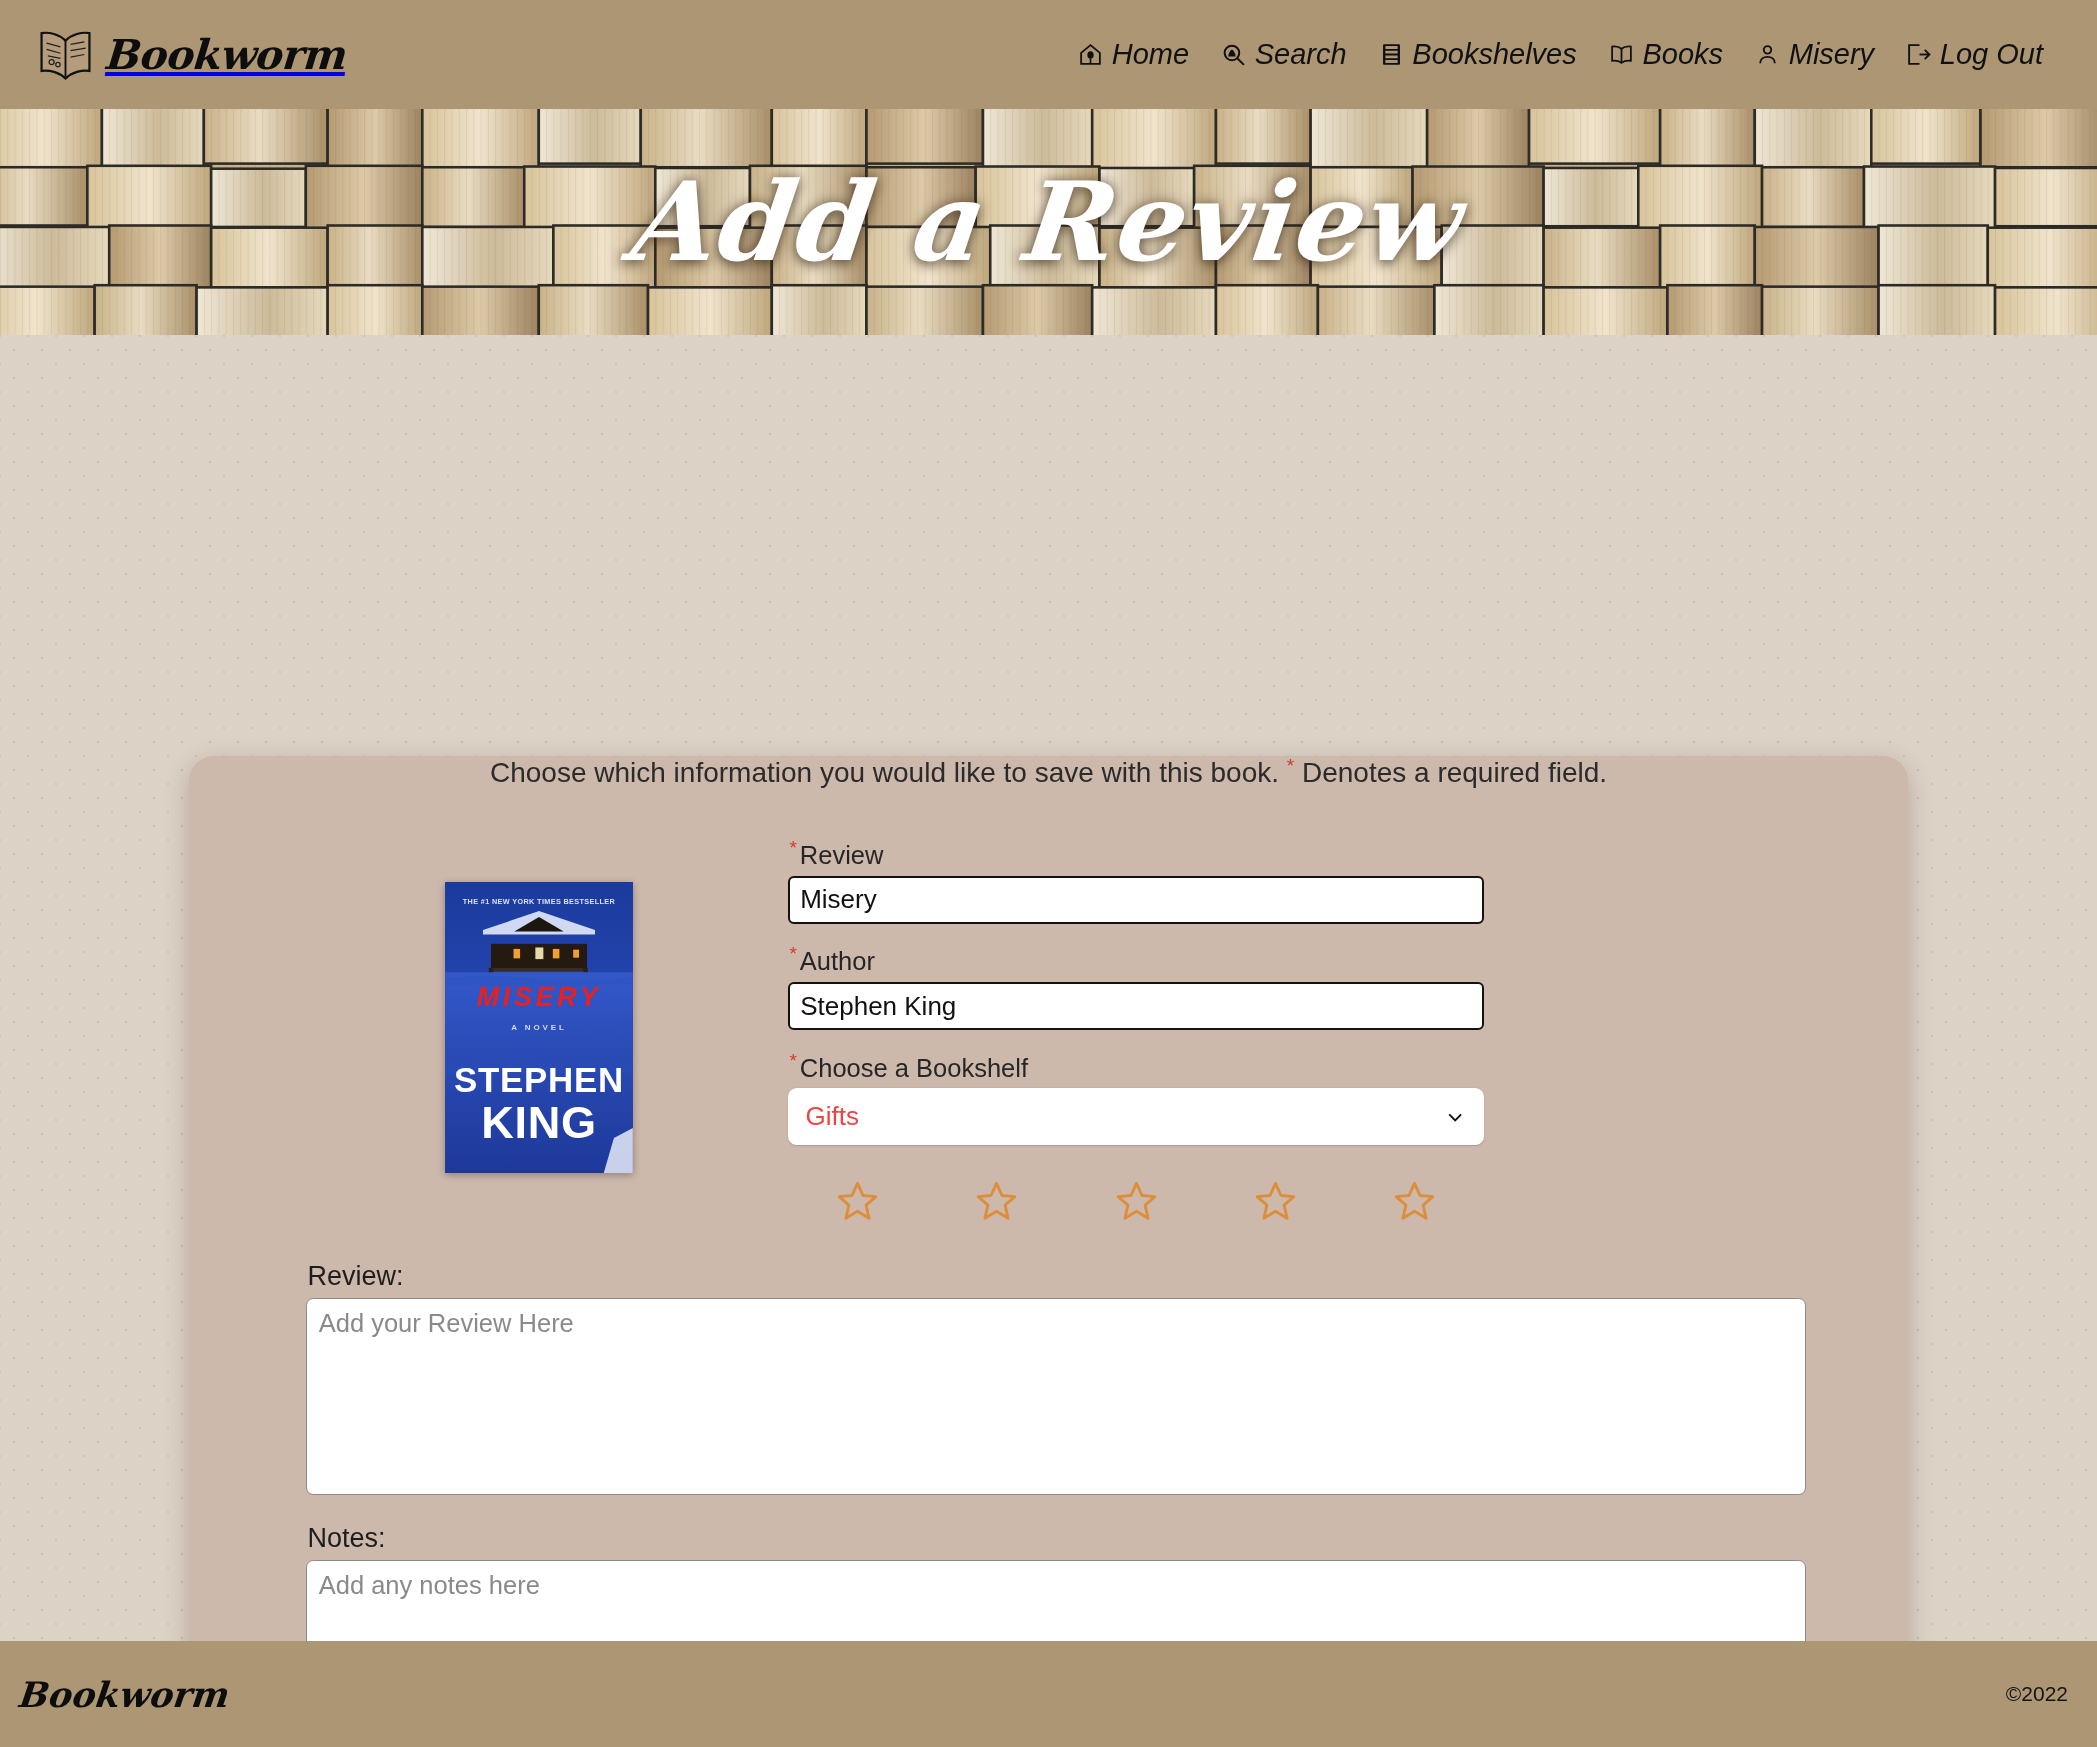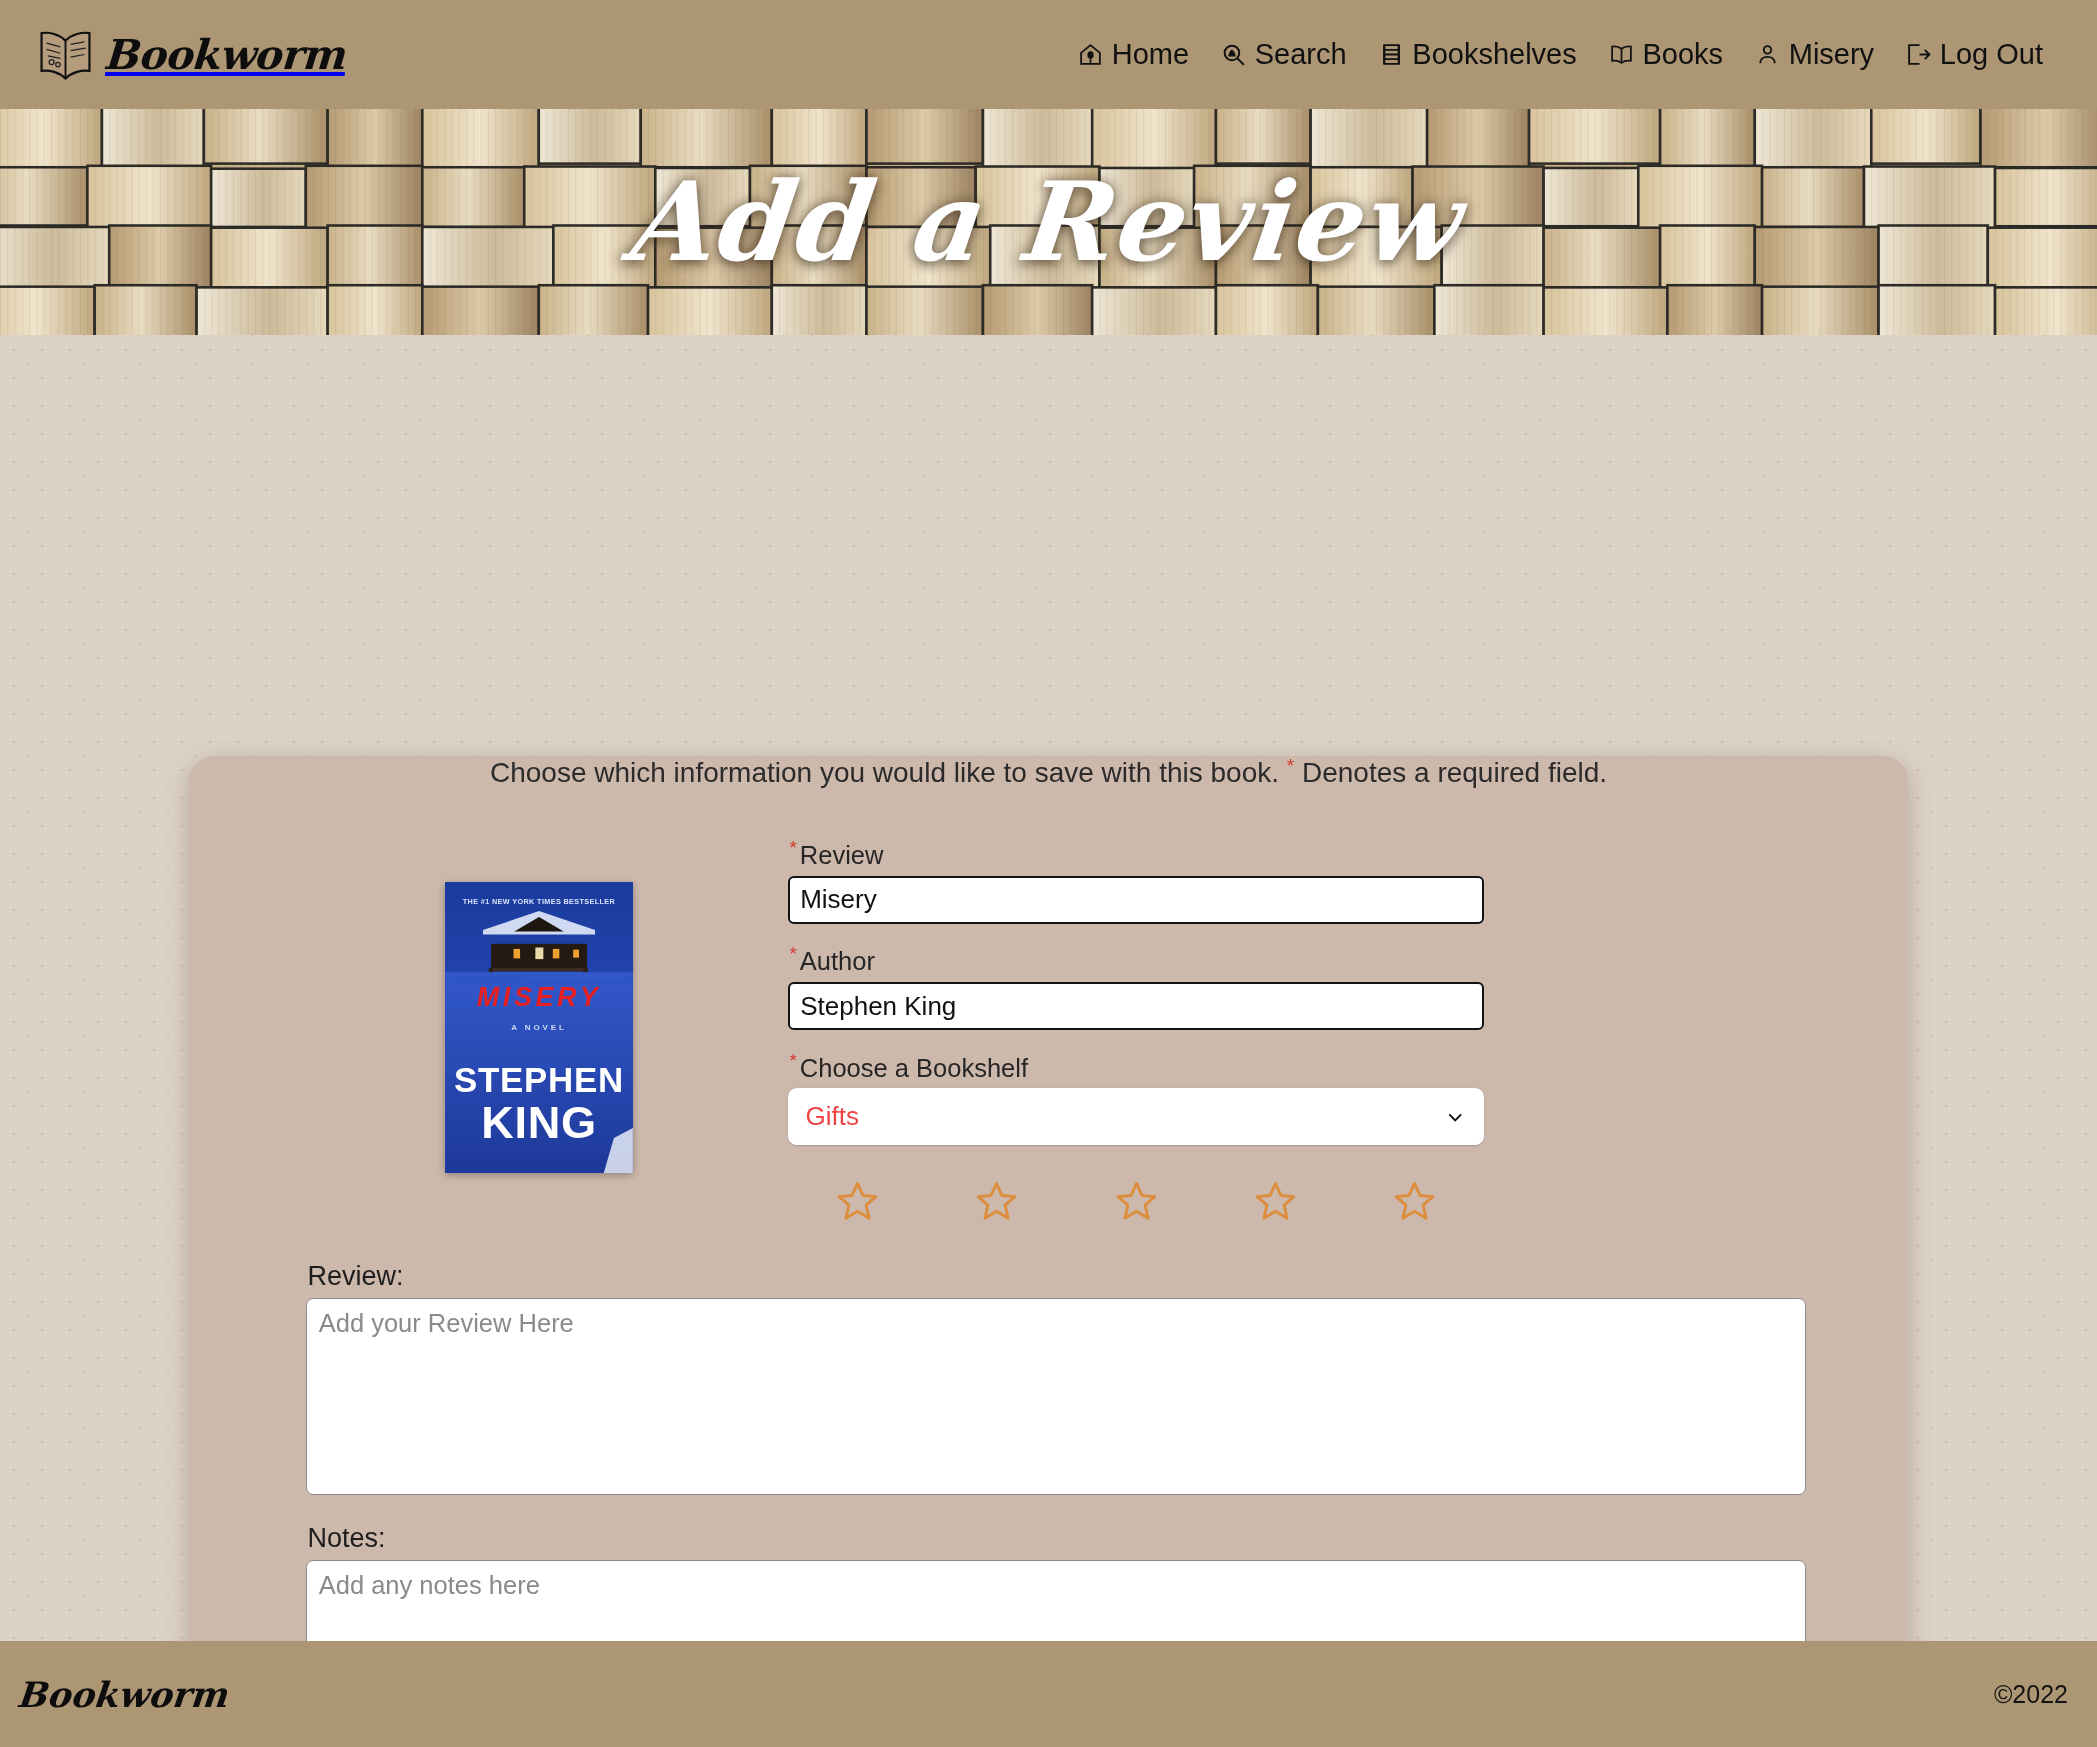--- a/index.html
+++ b/index.html
@@ -37,20 +37,21 @@
     font-style:italic; font-weight:700;
     font-size:41px; color:#0d0d0d;
     letter-spacing:-0.7px;
     transform:skewX(-6deg);
   }
   .nav-links { margin-left:auto; display:flex; align-items:center; gap:32px; }
   .nav-link {
     display:flex; align-items:center; gap:8.7px;
     font-size:29px; color:#111; text-decoration:none;
     line-height:1;
+    font-style:italic;
   }
   .nav-link .nico { width:25px; height:25px; display:block; }
 
   
   .hero {
     position:relative;
     height:226px;
     overflow:hidden;
     display:flex; align-items:center; justify-content:center;
   }
@@ -176,21 +177,21 @@
     display:flex; align-items:center;
     padding:0 29px 0 20.4px;
     z-index:5;
   }
   .footer-brand {
     font-family:"DejaVu Serif", serif;
     font-style:italic; font-weight:700;
     font-size:35px; color:#0d0d0d;
     transform:skewX(-8deg);
   }
-  .footer-copy { margin-left:auto; font-size:25px; color:#141414;text-align:right; }
+  .footer-copy { margin-left:auto; font-size:21px; color:#141414;text-align:right; }
 </style>
 </head>
 <body>
 
 <div class="page-bg"></div>
 
 <div class="navbar">
   <a class="brand" href="#">
     <span>
       <svg class="brand-mark" viewBox="0 0 100 100" fill="none" stroke="#111" stroke-width="3">

